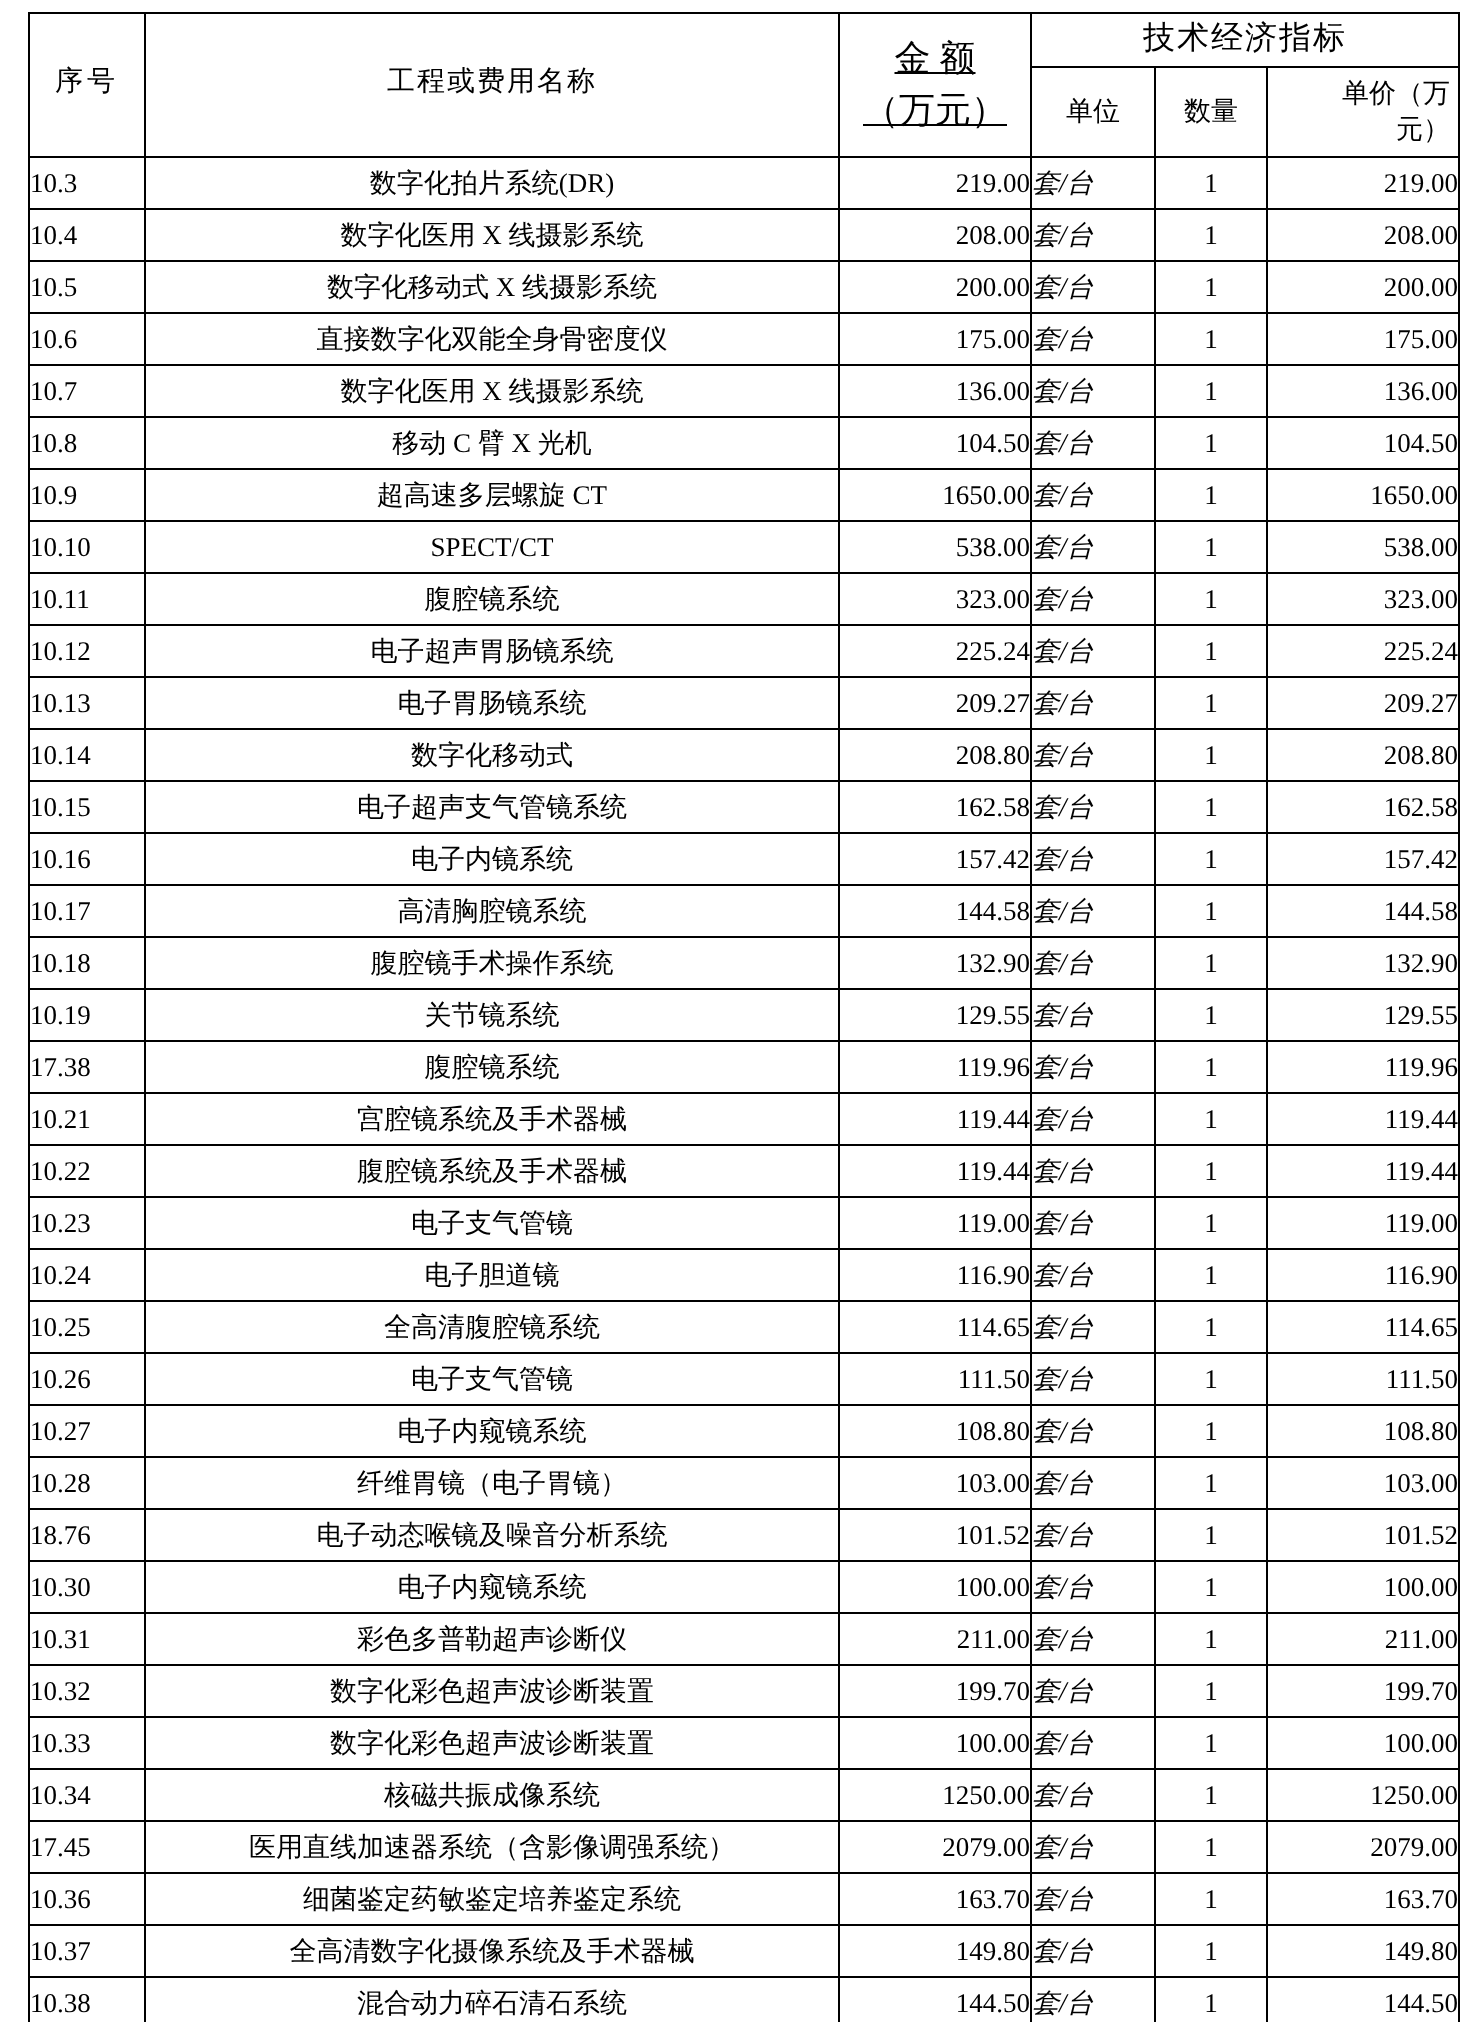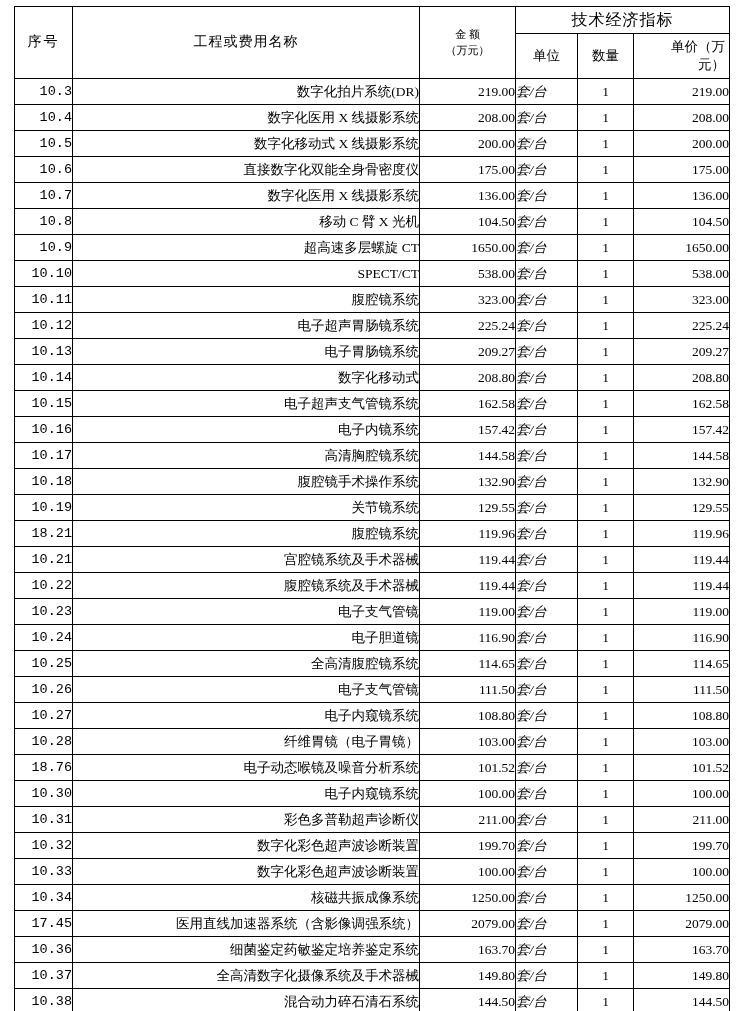--- a/index.html
+++ b/index.html
@@ -48,23 +48,24 @@
   .hd-seq {
     font-size: 14px;
     letter-spacing: 2px;
     margin-left: 36px;
   }
   .hd-name {
     font-size: 14px;
     letter-spacing: 1px;
   }
   .hd-amt {
-    font-size: 11px;
+    font-size: 18px;
     padding: 2px 6px;
     line-height: 1.4;
+    text-decoration: underline;
   }
   .hd-tech {
     font-size: 16px;
     letter-spacing: 1px;
     height: 26px;
   }
   .hd-sub {
     font-size: 13.5px;
     height: 44px;
   }
@@ -72,26 +73,26 @@
     line-height: 1.35;
     padding: 0 4px;
     margin-top: 18px;
   }
   tbody td {
     height: 25px;
     line-height: 25px;
     font-size: 13.5px;
   }
   td.seq {
-    text-align: right;
+    text-align: left;
     padding-left: 7px;
-    font-family: Liberation Mono, monospace;
+    font-family: Liberation Serif, serif;
   }
   td.name {
-    text-align: right;
+    text-align: center;
     padding-left: 7px;
   }
   td.amt {
     text-align: right;
     padding-right: 8px;
   }
   td.unit {
     text-align: left;
     font-style: italic;
   }
@@ -266,21 +267,21 @@
         </tr>
         <tr>
           <td class="seq">10.19</td>
           <td class="name">关节镜系统</td>
           <td class="amt">129.55</td>
           <td class="unit">套/台</td>
           <td class="qty">1</td>
           <td class="price">129.55</td>
         </tr>
         <tr>
-          <td class="seq">18.21</td>
+          <td class="seq">17.38</td>
           <td class="name">腹腔镜系统</td>
           <td class="amt">119.96</td>
           <td class="unit">套/台</td>
           <td class="qty">1</td>
           <td class="price">119.96</td>
         </tr>
         <tr>
           <td class="seq">10.21</td>
           <td class="name">宫腔镜系统及手术器械</td>
           <td class="amt">119.44</td>

